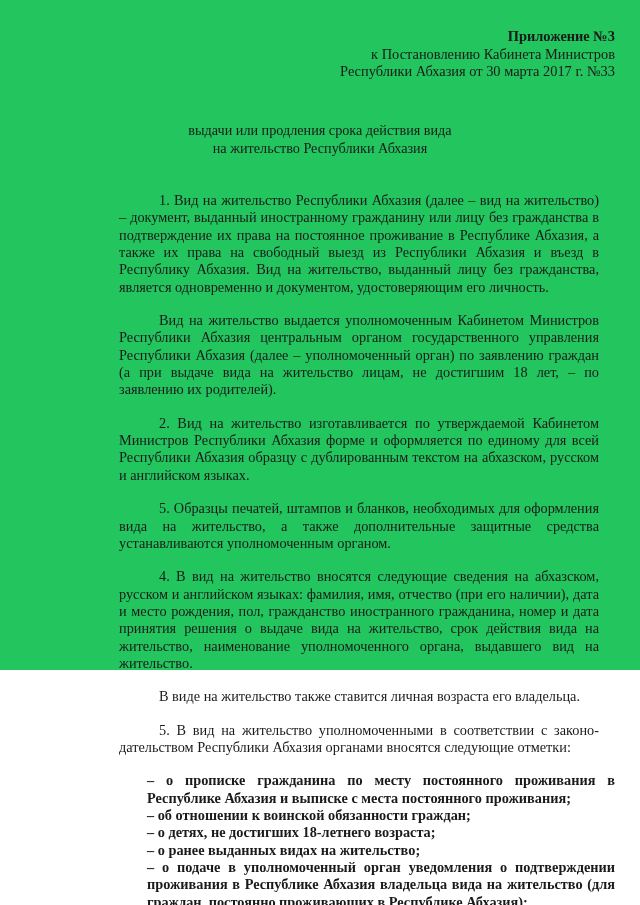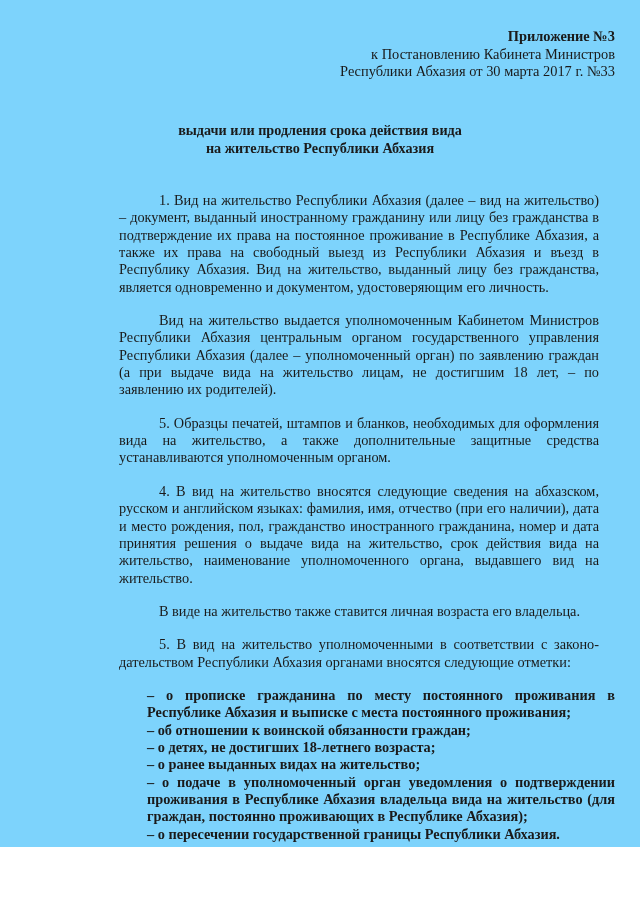--- a/index.html
+++ b/index.html
@@ -1,22 +1,22 @@
 <!DOCTYPE html>
 <html><head>
 <meta charset="utf-8">
 <style>
   html, body { margin:0; padding:0; background:#ffffff; }
   body { width:640px; height:905px; position:relative; overflow:hidden;
          font-family:"Liberation Serif", serif; color:#1a1a1a; }
-  .page { position:absolute; left:0; top:0; width:640px; height:847px; background:#7dd3fc; }
+  .page { position:absolute; left:0; top:0; width:640px; height:670px; background:#22c55e; }
   .header { position:absolute; right:25px; top:28px; text-align:right; font-size:14.4px; line-height:17.5px; }
   .header .annex { font-weight:bold; }
   .title { position:absolute; left:0; width:640px; top:93px; text-align:center; font-weight:bold; font-size:14.6px; }
-  .subtitle { position:absolute; left:0; width:640px; top:122px; text-align:center; font-weight:bold; font-size:14.2px; line-height:17.5px; }
+  .subtitle { position:absolute; left:0; width:640px; top:122px; text-align:center; font-weight:normal; font-size:14.2px; line-height:17.5px; }
   .body { position:absolute; left:103px; width:512px; top:176px; font-size:14.3px; line-height:17.35px; }
   .para { margin:16px; text-align:justify; text-indent:40px; hyphens:manual; }
   .dash-list { margin:0; padding:0; list-style:none; }
   .dash-item { margin:0; padding-left:44px; text-align:justify;font-weight:bold; }
 </style>
 </head>
 <body>
 
 <div class="page">
   <div class="header">
@@ -26,20 +26,21 @@
   </div>
 
   <div class="subtitle">
     <div>выдачи или продления срока действия вида</div>
     <div>на жительство Республики Абхазия</div>
   </div>
 
   <div class="body">
     <p class="para">1. Вид на жительство Республики Абхазия (далее – вид на житель­ство) – документ, выданный иностранному гражданину или лицу без гражданства в подтверждение их права на постоянное проживание в Республике Абхазия, а также их права на свободный выезд из Республики Абхазия и въезд в Республику Абхазия. Вид на жительство, выданный лицу без гражданства, является одновременно и документом, удостоверяю­щим его личность.</p>
     <p class="para">Вид на жительство выдается уполномоченным Кабинетом Мини­стров Республики Абхазия центральным органом государственного управ­ления Республики Абхазия (далее – уполномоченный орган) по заявлению граждан (а при выдаче вида на жительство лицам, не достигшим 18 лет, – по заявлению их родителей).</p>
+    <p class="para">2. Вид на жительство изготавливается по утверждаемой Кабинетом Министров Республики Абхазия форме и оформляется по единому для всей Республики Абхазия образцу с дублированным текстом на абхазском, русском и английском языках.</p>
     <p class="para">5. Образцы печатей, штампов и бланков, необходимых для оформле­ния вида на жительство, а также дополнительные защитные средства устанавливаются уполномоченным органом.</p>
     <p class="para">4. В вид на жительство вносятся следующие сведения на абхазском, русском и английском языках: фамилия, имя, отчество (при его наличии), дата и место рождения, пол, гражданство иностранного гражданина, номер и дата принятия решения о выдаче вида на жительство, срок действия вида на жительство, наименование уполномоченного органа, выдавшего вид на жительство.</p>
     <p class="para">В виде на жительство также ставится личная возраста его владельца.</p>
     <p class="para">5. В вид на жительство уполномоченными в соответствии с законо­дательством Республики Абхазия органами вносятся следующие отметки:</p>
     <ul class="dash-list">
       <li class="dash-item">– о прописке гражданина по месту постоянного проживания в Республике Абхазия и выписке с места постоянного проживания;</li>
       <li class="dash-item">– об отношении к воинской обязанности граждан;</li>
       <li class="dash-item">– о детях, не достигших 18-летнего возраста;</li>
       <li class="dash-item">– о ранее выданных видах на жительство;</li>
       <li class="dash-item">– о подаче в уполномоченный орган уведомления о подтверждении проживания в Республике Абхазия владельца вида на жительство (для граждан, постоянно проживающих в Республике Абхазия);</li>

